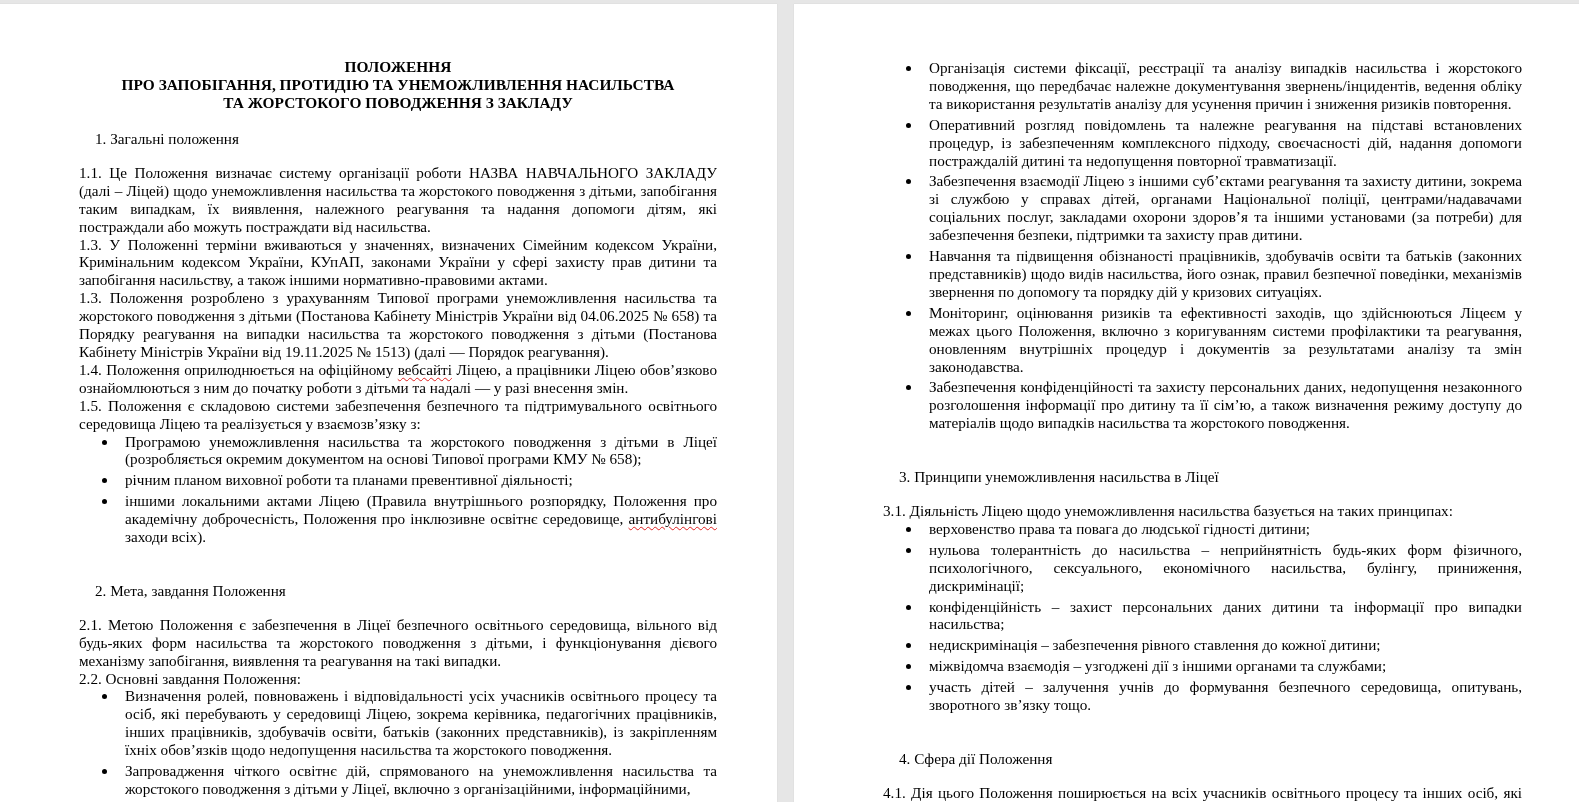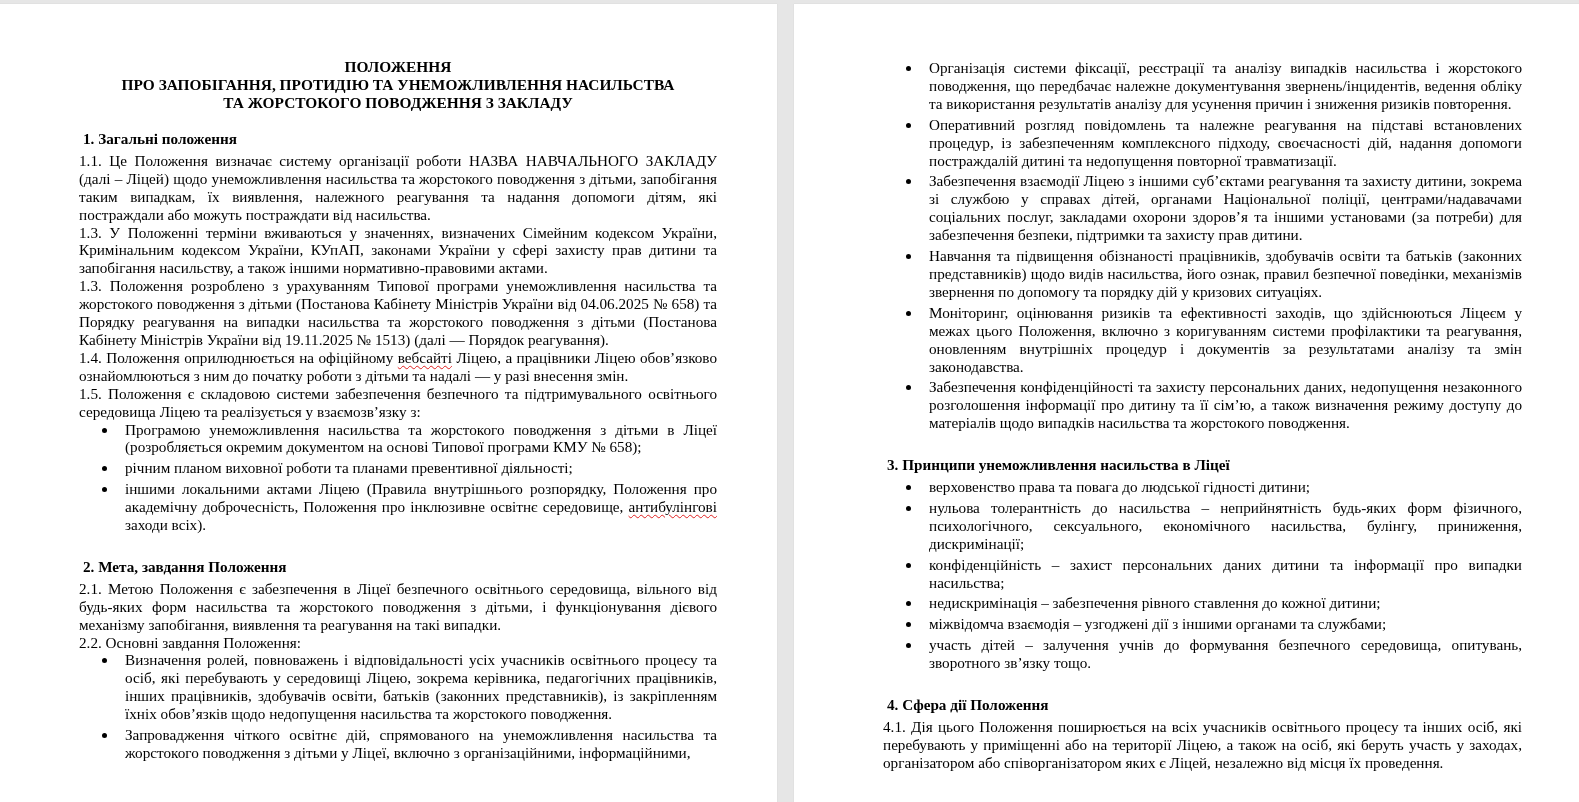--- a/index.html
+++ b/index.html
@@ -41,22 +41,22 @@
   .doc-title {
     text-align: center;
     font-weight: bold;
     font-size: 15.4px;
     line-height: 18px;
     margin: 0 0 18px 0;
   }
   .doc-title div { white-space: nowrap; }
 
   .section-heading {
-    font-weight: bold;
-    margin: 4px;
+    font-weight: normal;
+    margin: 16px;
   }
   .para {
     margin: 0;
     text-align: justify;
   }
   .hl { color: #000000; }
   .spell {
     text-decoration: underline wavy #e02020;
     text-decoration-thickness: 1px;
     text-underline-offset: 2px;
@@ -128,20 +128,21 @@
         <li><span class="bullet"></span><span>Оперативний розгляд повідомлень та належне реагування на підставі встановлених процедур, із забезпеченням комплексного підходу, своєчасності дій, надання допомоги постраждалій дитині та недопущення повторної травматизації.</span></li>
         <li><span class="bullet"></span><span>Забезпечення взаємодії Ліцею з іншими субʼєктами реагування та захисту дитини, зокрема зі службою у справах дітей, органами Національної поліції, центрами/надавачами соціальних послуг, закладами охорони здоровʼя та іншими установами (за потреби) для забезпечення безпеки, підтримки та захисту прав дитини.</span></li>
         <li><span class="bullet"></span><span>Навчання та підвищення обізнаності працівників, здобувачів освіти та батьків (законних представників) щодо видів насильства, його ознак, правил безпечної поведінки, механізмів звернення по допомогу та порядку дій у кризових ситуаціях.</span></li>
         <li><span class="bullet"></span><span>Моніторинг, оцінювання ризиків та ефективності заходів, що здійснюються Ліцеєм у межах цього Положення, включно з коригуванням системи профілактики та реагування, оновленням внутрішніх процедур і документів за результатами аналізу та змін законодавства.</span></li>
         <li><span class="bullet"></span><span>Забезпечення конфіденційності та захисту персональних даних, недопущення незаконного розголошення інформації про дитину та її сімʼю, а також визначення режиму доступу до матеріалів щодо випадків насильства та жорстокого поводження.</span></li>
       </ul>
 
       <div class="gap"></div>
 
       <p class="section-heading">3. Принципи унеможливлення насильства в Ліцеї</p>
+      <p class="para">3.1. Діяльність Ліцею щодо унеможливлення насильства базується на таких принципах:</p>
       <ul class="bullets">
         <li><span class="bullet"></span><span>верховенство права та повага до людської гідності дитини;</span></li>
         <li><span class="bullet"></span><span>нульова толерантність до насильства – неприйнятність будь-яких форм фізичного, психологічного, сексуального, економічного насильства, булінгу, приниження, дискримінації;</span></li>
         <li><span class="bullet"></span><span>конфіденційність – захист персональних даних дитини та інформації про випадки насильства;</span></li>
         <li><span class="bullet"></span><span>недискримінація – забезпечення рівного ставлення до кожної дитини;</span></li>
         <li><span class="bullet"></span><span>міжвідомча взаємодія – узгоджені дії з іншими органами та службами;</span></li>
         <li><span class="bullet"></span><span>участь дітей – залучення учнів до формування безпечного середовища, опитувань, зворотного звʼязку тощо.</span></li>
       </ul>
 
       <div class="gap"></div>

